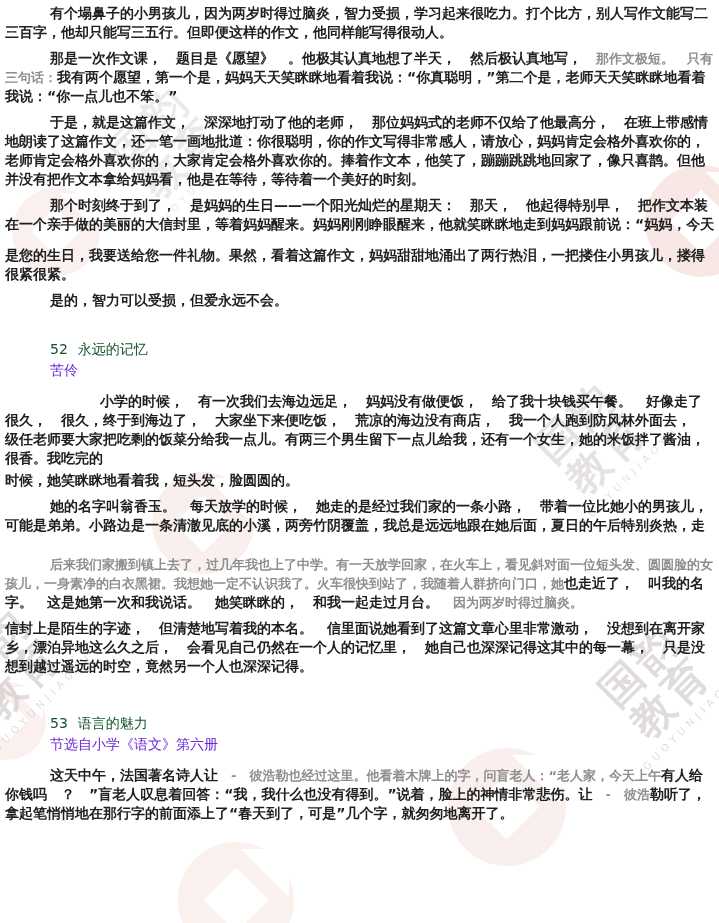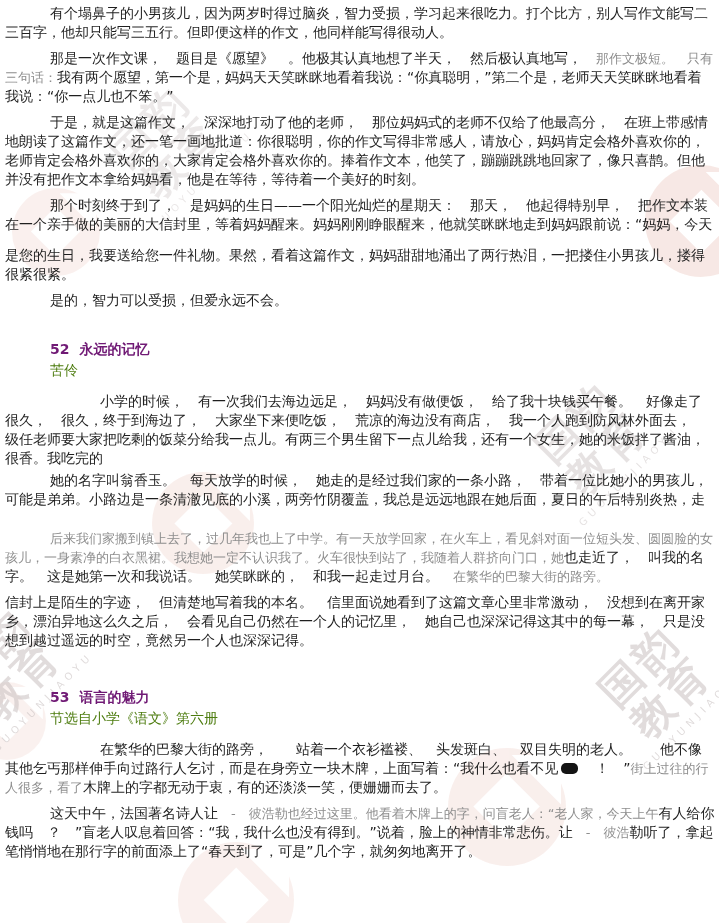--- a/index.html
+++ b/index.html
@@ -5,30 +5,30 @@
   html,body{margin:0;padding:0;}
   body{
     width:719px;height:923px;overflow:hidden;position:relative;background:#ffffff;
     font-family:"DejaVu Sans","Liberation Sans",sans-serif;
   }
   
   .content{
     position:absolute;left:5px;top:4px;width:710px;z-index:2;
     font-size:14px;line-height:19px;color:#1f1f1f;
   }
-  .content p{margin:0 0 7px 0;text-indent:45px;}
+  .content p{margin:0 0 7px 0;text-indent:45px;font-weight:bold;}
   p.ind2{text-indent:95px;margin-top:8px;}
   p.noind{text-indent:0;}
   p.tight{margin-top:2px;}
   .muted{color:#8e8e8e;font-size:13px;}
   .sec{margin-top:30px;}
   .sec53{margin-top:38px;}
-  .sec-title{padding-left:45px;margin-bottom:2px;color:#701a75;font-weight:bold;}
+  .sec-title{padding-left:45px;margin-bottom:2px;color:#14532d;}
   .sec-title .num{margin-right:10px;}
-  .sec-sub{padding-left:45px;margin-bottom:12px;color:#4d7c0f;}
+  .sec-sub{padding-left:45px;margin-bottom:12px;color:#6d28d9;}
   .blob{
     display:inline-block;width:17px;height:11px;background:#141414;
     border-radius:5px;margin:0 3px;vertical-align:-1px;
   }
   
   .wm{position:absolute;z-index:1;pointer-events:none;}
   .wm-circle{
     border-radius:50%;background:#f6e5e1;opacity:.85;
   }
   .wm-circle::before{ 
@@ -88,31 +88,31 @@
   <p style="margin-bottom:12px;">那个时刻终于到了，　是妈妈的生日——一个阳光灿烂的星期天：　那天，　他起得特别早，　把作文本装在一个亲手做的美丽的大信封里，等着妈妈醒来。妈妈刚刚睁眼醒来，他就笑眯眯地走到妈妈跟前说：“妈妈，今天</p>
   <p class="noind tight">是您的生日，我要送给您一件礼物。果然，看着这篇作文，妈妈甜甜地涌出了两行热泪，一把搂住小男孩儿，搂得很紧很紧。</p>
 
   <p>是的，智力可以受损，但爱永远不会。</p>
 
   <div class="sec">
     <div class="sec-title"><span class="num">52</span><span>永远的记忆</span></div>
     <div class="sec-sub">苦伶</div>
 
     <p class="ind2" style="margin-bottom:3px;">小学的时候，　有一次我们去海边远足，　妈妈没有做便饭，　给了我十块钱买午餐。　好像走了很久，　很久，终于到海边了，　大家坐下来便吃饭，　荒凉的海边没有商店，　我一个人跑到防风林外面去，　级任老师要大家把吃剩的饭菜分给我一点儿。有两三个男生留下一点儿给我，还有一个女生，她的米饭拌了酱油，很香。我吃完的</p>
+    <p class="noind tight">时候，她笑眯眯地看着我，短头发，脸圆圆的。</p>
 
     <p style="margin-bottom:20px;">她的名字叫翁香玉。　每天放学的时候，　她走的是经过我们家的一条小路，　带着一位比她小的男孩儿，　可能是弟弟。小路边是一条清澈见底的小溪，两旁竹阴覆盖，我总是远远地跟在她后面，夏日的午后特别炎热，走</p>
 
-    <p><span class="muted">后来我们家搬到镇上去了，过几年我也上了中学。有一天放学回家，在火车上，看见斜对面一位短头发、圆圆脸的女孩儿，一身素净的白衣黑裙。我想她一定不认识我了。火车很快到站了，我随着人群挤向门口，她</span><span>也走近了，　叫我的名字。　这是她第一次和我说话。　她笑眯眯的，　和我一起走过月台。　</span><span class="muted">在繁华的巴黎大街的路旁。</span></p>
+    <p><span class="muted">后来我们家搬到镇上去了，过几年我也上了中学。有一天放学回家，在火车上，看见斜对面一位短头发、圆圆脸的女孩儿，一身素净的白衣黑裙。我想她一定不认识我了。火车很快到站了，我随着人群挤向门口，她</span><span>也走近了，　叫我的名字。　这是她第一次和我说话。　她笑眯眯的，　和我一起走过月台。　</span><span class="muted">因为两岁时得过脑炎。</span></p>
 
     <p class="noind tight">信封上是陌生的字迹，　但清楚地写着我的本名。　信里面说她看到了这篇文章心里非常激动，　没想到在离开家乡，漂泊异地这么久之后，　会看见自己仍然在一个人的记忆里，　她自己也深深记得这其中的每一幕，　只是没想到越过遥远的时空，竟然另一个人也深深记得。</p>
   </div>
 
   <div class="sec sec53">
     <div class="sec-title"><span class="num">53</span><span>语言的魅力</span></div>
     <div class="sec-sub">节选自小学《语文》第六册</div>
 
-    <p class="ind2"><span>在繁华的巴黎大街的路旁，　　站着一个衣衫褴褛、　头发斑白、　双目失明的老人。　　他不像其他乞丐那样伸手向过路行人乞讨，而是在身旁立一块木牌，上面写着：“我什么也看不见</span><span class="blob"></span><span>　！　”</span><span class="muted">街上过往的行人很多，看了</span><span>木牌上的字都无动于衷，有的还淡淡一笑，便姗姗而去了。</span></p>
 
     <p><span>这天中午，法国著名诗人让</span><span class="muted">　-　彼浩勒也经过这里。他看着木牌上的字，问盲老人：“老人家，今天上午</span><span>有人给你钱吗　？　”盲老人叹息着回答：“我，我什么也没有得到。”说着，脸上的神情非常悲伤。让</span><span class="muted">　-　彼浩</span><span>勒听了，拿起笔悄悄地在那行字的前面添上了“春天到了，可是”几个字，就匆匆地离开了。</span></p>
 
   </div>
 
 </div>
 
 </body></html>

